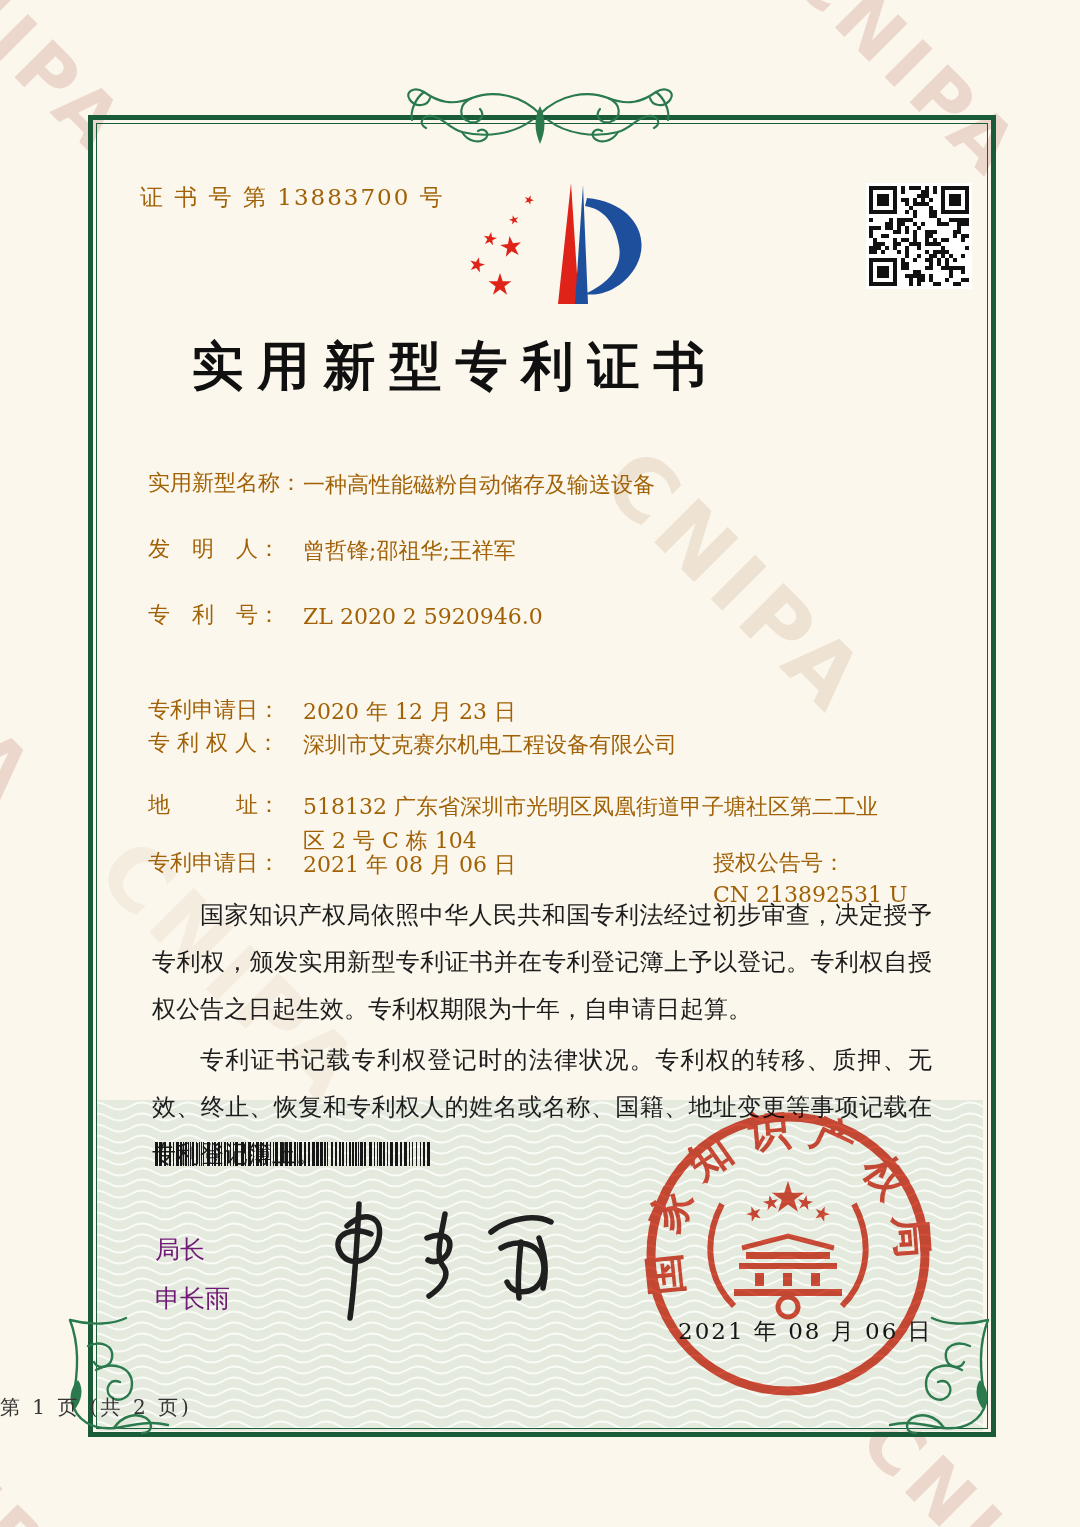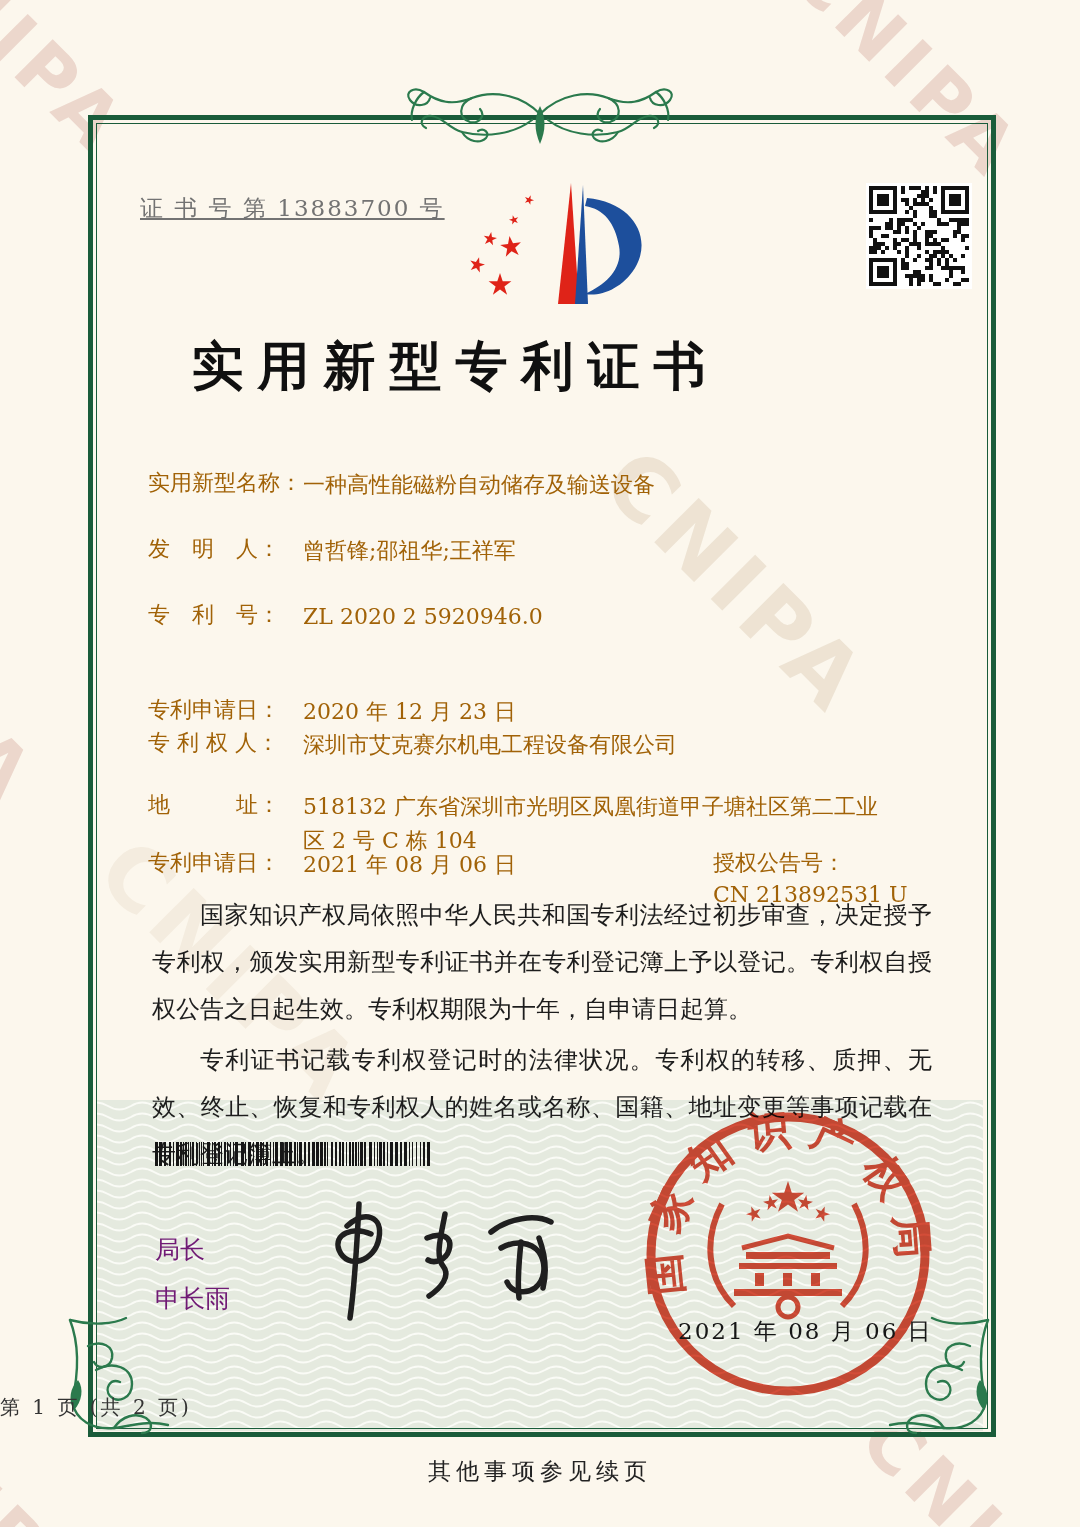--- a/index.html
+++ b/index.html
@@ -17,21 +17,21 @@
   #frame{position:absolute;left:88px;top:115px;width:908px;height:1322px;box-sizing:border-box;
          border:5px solid #1a5c3a;z-index:2;}
   #frame-inner{position:absolute;inset:3px;border:1.5px solid #1a5c3a;}
 
   
   #band{position:absolute;left:97px;top:1100px;width:886px;height:331px;background:#e5eadf;z-index:2;}
 
   .orn{position:absolute;z-index:3;}
 
   
-  .cert-no{position:absolute;left:140px;top:193px;z-index:3;font-size:23px;color:#737373;letter-spacing:2px;text-decoration:underline;}
+  .cert-no{position:absolute;left:140px;top:182px;z-index:3;font-size:23px;color:#a16207;letter-spacing:2px;}
   #logo{position:absolute;left:455px;top:176px;z-index:3;}
   #qr{position:absolute;left:866px;top:183px;z-index:3;background:#ffffff;padding:3px;}
   .title{position:absolute;left:0;top:332px;width:897px;z-index:3;text-align:center;
          font-size:52px;font-weight:bold;color:#101010;letter-spacing:14px;padding-left:14px;box-sizing:border-box;}
 
   .frow{position:absolute;left:148px;z-index:3;font-size:22px;color:#a16207;width:800px;}
   .flabel{display:inline-block;width:155px;vertical-align:top;white-space:pre;}
   .fvalue{display:inline-block;vertical-align:top;max-width:600px;line-height:34px;}
   .frow2{position:absolute;left:565px;top:0;}
 
@@ -579,15 +579,14 @@
       <rect x="113" y="165" width="9" height="13" stroke="none"></rect>
       <rect x="141" y="165" width="9" height="13" stroke="none"></rect>
       <rect x="169" y="165" width="9" height="13" stroke="none"></rect>
       <rect x="92" y="181" width="108" height="7" stroke="none"></rect>
       <circle cx="146" cy="199" r="10" fill="none" stroke-width="5"></circle>
     </g>
   </svg>
   <div class="seal-date">2021 年 08 月 06 日</div>
 
   <div class="page-info">第 1 页 (共 2 页)</div>
-  <div class="cont-note">其他事项参见续页</div>
 
 </div>
 
 </body></html>

